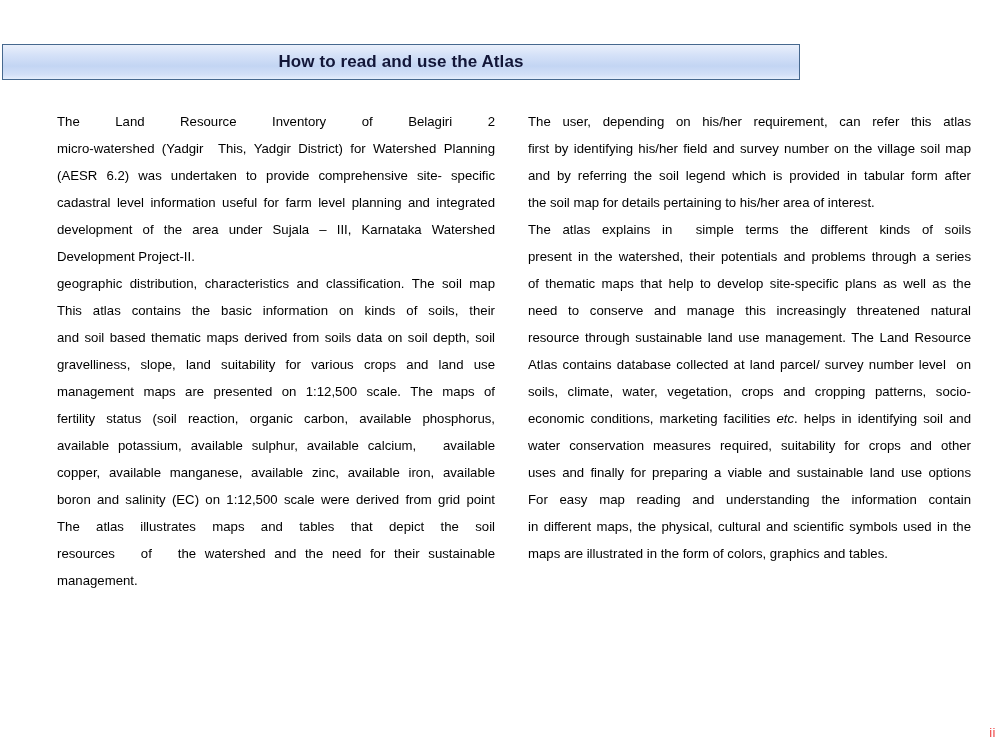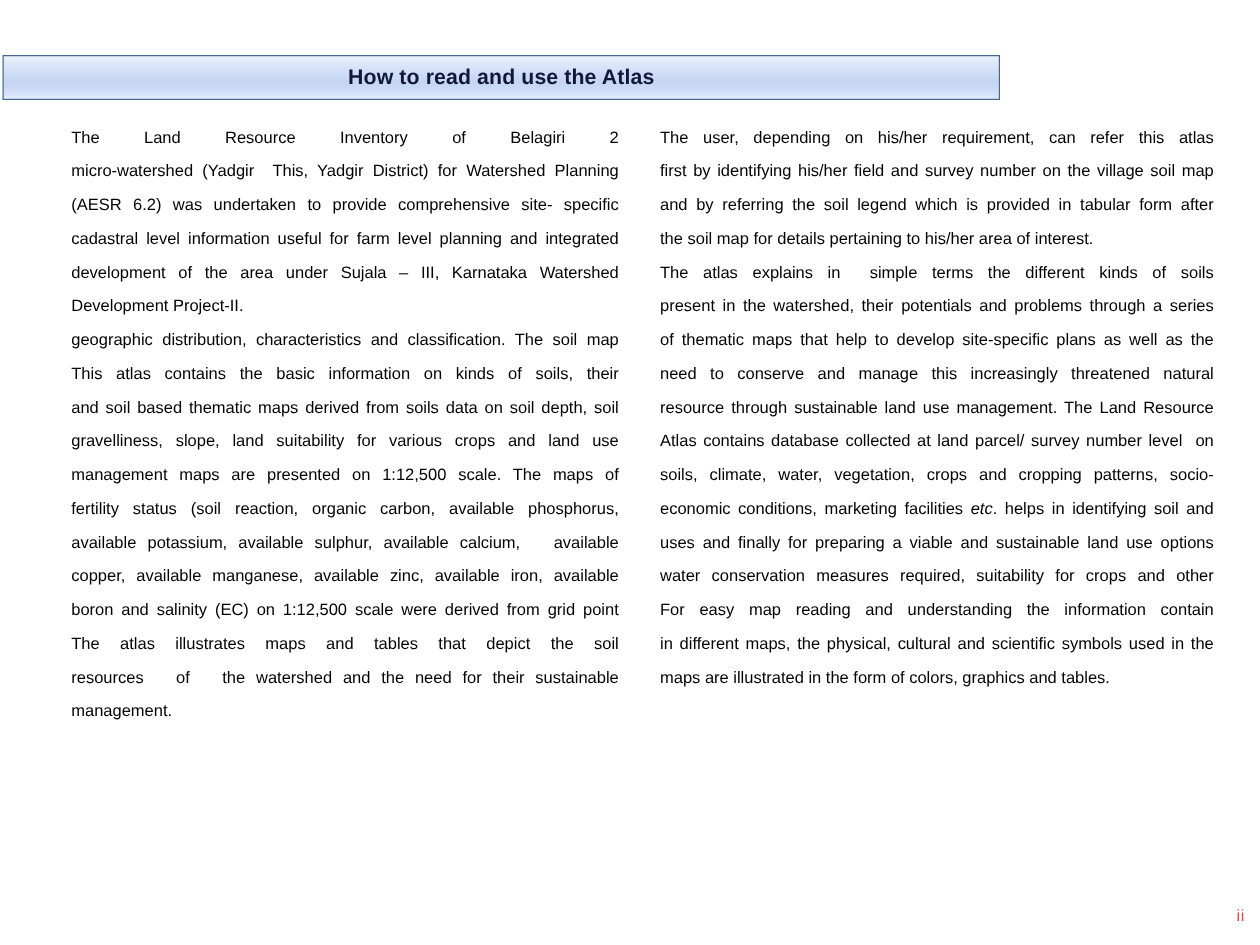--- a/index.html
+++ b/index.html
@@ -47,21 +47,21 @@
   
   .content {
     position: absolute;
     left: 0;
     top: 96px;
     width: 1008px;
     height: 560px;
   }
   .column {
     position: absolute;
-    top: 0;
+    top: 12px;
     font-size: 13.2px;
     color: #000000;
     line-height: 27px;
   }
   .column-left  { left: 57px;  width: 438px; }
   .column-right { left: 528px; width: 443px; }
 
   .para { margin: 0; }
   .para-line {
     display: block;
@@ -135,22 +135,22 @@
 
     <div class="para">
       <span class="para-line">The atlas explains in  simple terms the different kinds of soils</span>
       <span class="para-line">present in the watershed, their potentials and problems through a series</span>
       <span class="para-line">of thematic maps that help to develop site-specific plans as well as the</span>
       <span class="para-line">need to conserve and manage this increasingly threatened natural</span>
       <span class="para-line">resource through sustainable land use management. The Land Resource</span>
       <span class="para-line">Atlas contains database collected at land parcel/ survey number level  on</span>
       <span class="para-line">soils, climate, water, vegetation, crops and cropping patterns, socio-</span>
       <span class="para-line"><span>economic conditions, marketing facilities </span><span class="ital">etc</span><span>. helps in identifying soil and</span></span>
+      <span class="para-line">water conservation measures required, suitability for crops and other</span>
       <span class="para-line">uses and finally for preparing a viable and sustainable land use options</span>
-      <span class="para-line">water conservation measures required, suitability for crops and other</span>
     </div>
 
     <div class="para">
       <span class="para-line">For easy map reading and understanding the information contain</span>
       <span class="para-line">in different maps, the physical, cultural and scientific symbols used in the</span>
       <span class="para-line line-last">maps are illustrated in the form of colors, graphics and tables.</span>
     </div>
   </div>
 
 </div>

